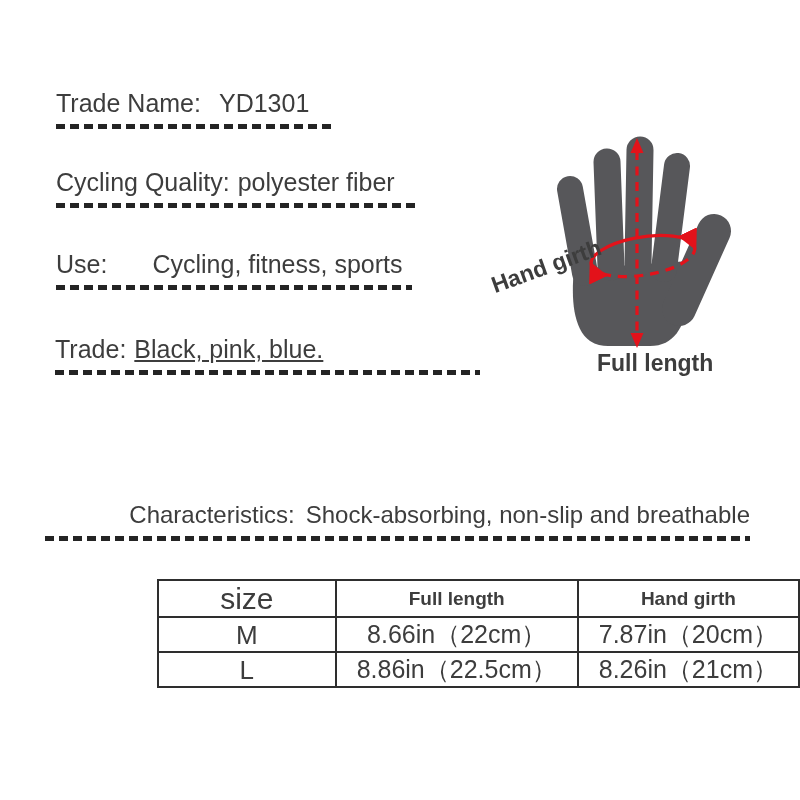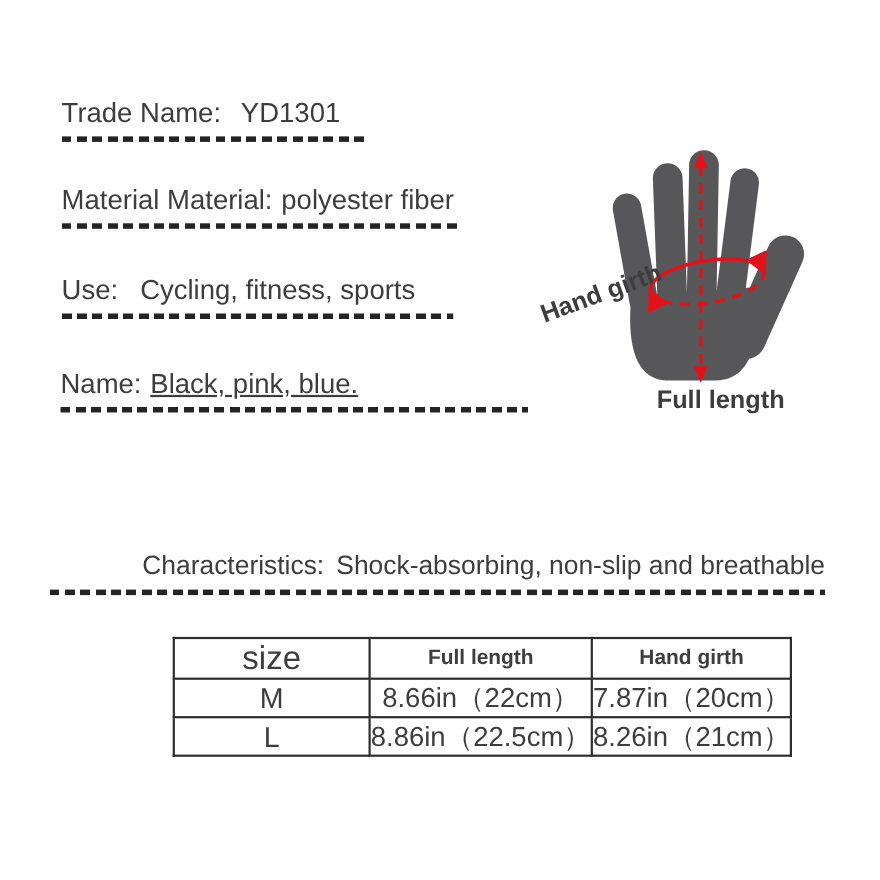--- a/index.html
+++ b/index.html
@@ -50,21 +50,21 @@
     left: 157px;
     top: 579px;
     border-collapse: collapse;
     table-layout: fixed;
     color: var(--text);
   }
   .size-table th, .size-table td {
     border: 2px solid var(--table_border);
     text-align: center;
     vertical-align: middle;
-    padding: 0 0;
+    padding: 0 20px;
     white-space: nowrap;
   }
   .size-table .col-size { width: 178px; }
   .size-table .col-full { width: 142px; }
   .size-table .col-girth { width: 163px; }
   .size-table th { height: 37px; font-size: 19px; font-weight: 700; }
   .size-table th.th-size { font-size: 30px; font-weight: 400; line-height: 1; }
   .size-table td { height: 30px; font-size: 25px; font-weight: 400; }
   .size-table td.td-size { font-size: 26px; line-height: 1; }
 </style>
@@ -72,31 +72,31 @@
 <body>
 
 <div class="canvas">
 
   <div class="field" style="left:56px; top:88px;">
     <span class="flabel">Trade Name:</span><span class="fvalue" style="margin-left:18px;">YD1301</span>
     <div class="dash" style="width:278px;"></div>
   </div>
 
   <div class="field" style="left:56px; top:167px;">
-    <span class="flabel">Material Material:</span><span class="fvalue" style="margin-left:8px;text-align:right;">polyester fiber</span>
+    <span class="flabel">Cycling Quality:</span><span class="fvalue" style="margin-left:8px;text-align:right;">polyester fiber</span>
     <div class="dash" style="width:362px;"></div>
   </div>
 
   <div class="field" style="left:56px; top:249px;">
-    <span class="flabel">Use:</span><span class="fvalue" style="margin-left:20px;">Cycling, fitness, sports</span>
+    <span class="flabel">Use:</span><span class="fvalue" style="margin-left:45px;">Cycling, fitness, sports</span>
     <div class="dash" style="width:356px;"></div>
   </div>
 
   <div class="field" style="left:55px; top:334px;">
-    <span class="flabel">Name:</span><span class="fvalue" style="margin-left:8px;text-decoration:underline;">Black, pink, blue.</span>
+    <span class="flabel">Trade:</span><span class="fvalue" style="margin-left:8px;text-decoration:underline;">Black, pink, blue.</span>
     <div class="dash" style="width:425px;"></div>
   </div>
 
 
   <div class="field field-characteristics" style="left:45px; top:500px;text-align:right;">
     <span class="flabel">Characteristics:</span><span class="fvalue" style="margin-left:11px;">Shock-absorbing, non-slip and breathable</span>
     <div class="dash" style="width:705px;"></div>
   </div>
 
   <svg style="position:absolute; left:490px; top:133px;" width="280" height="222" viewBox="0 0 280 222">

